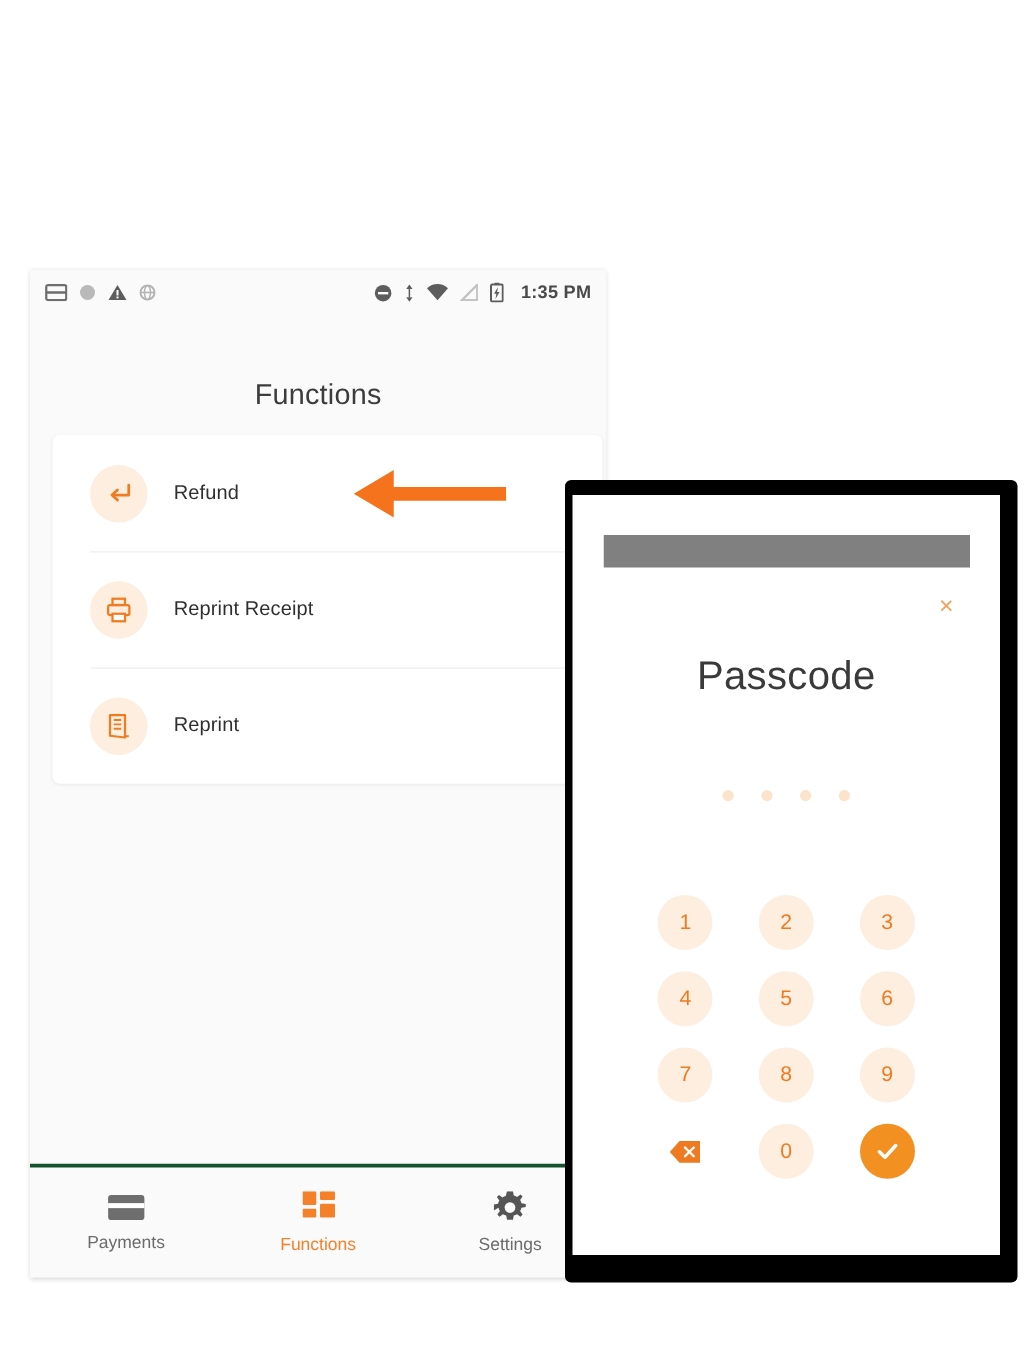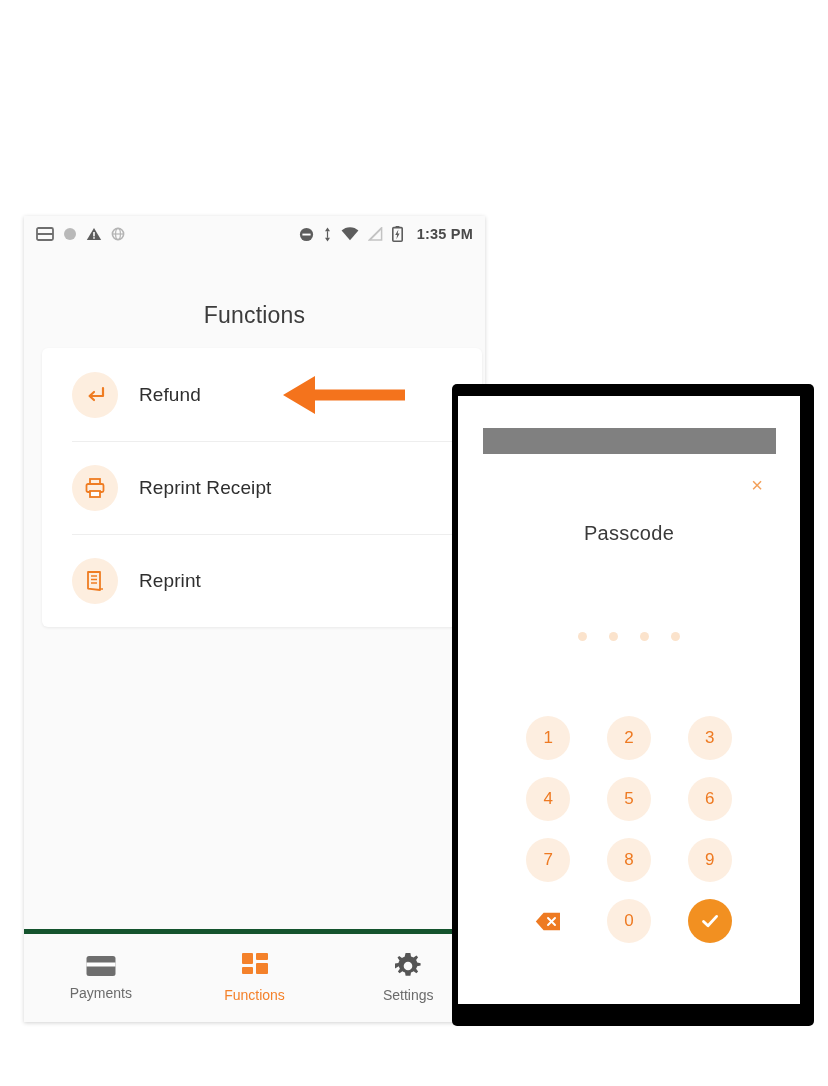--- a/index.html
+++ b/index.html
@@ -95,34 +95,34 @@
     width: 46px; height: 46px;
     border-radius: 50%;
     background: #fdeedf;
     display: flex;
     align-items: center;
     justify-content: center;
     flex: none;
   }
   .row-label {
     margin-left: 21px;
-    font-size: 19px;
+    font-size: 16px;
     color: #2f2f2f;
     letter-spacing: 0.1px;
   }
 
   
   #bottom-nav {
     position: absolute;
     left: 0;
     bottom: 0;
     width: 100%;
     height: 88px;
     background: #fafafa;
-    border-top: 5px solid #14532d;
+    border-top: 3px solid #14532d;
     display: flex;
   }
   .nav-item {
     flex: 1;
     display: flex;
     flex-direction: column;
     align-items: center;
     justify-content: center;
     gap: 8px;
   }
@@ -178,21 +178,21 @@
     line-height: 22px;
     text-align: center;
     cursor: pointer;
   }
   #passcode-title {
     position: absolute;
     left: 0;
     top: 126px;
     width: 100%;
     text-align: center;
-    font-size: 20px;
+    font-size: 32px;
     color: #3a3a3a;
     letter-spacing: 0.3px;
   }
   #passcode-dots {
     position: absolute;
     left: 0;
     top: 236px;
     width: 100%;
     display: flex;
     justify-content: center;

